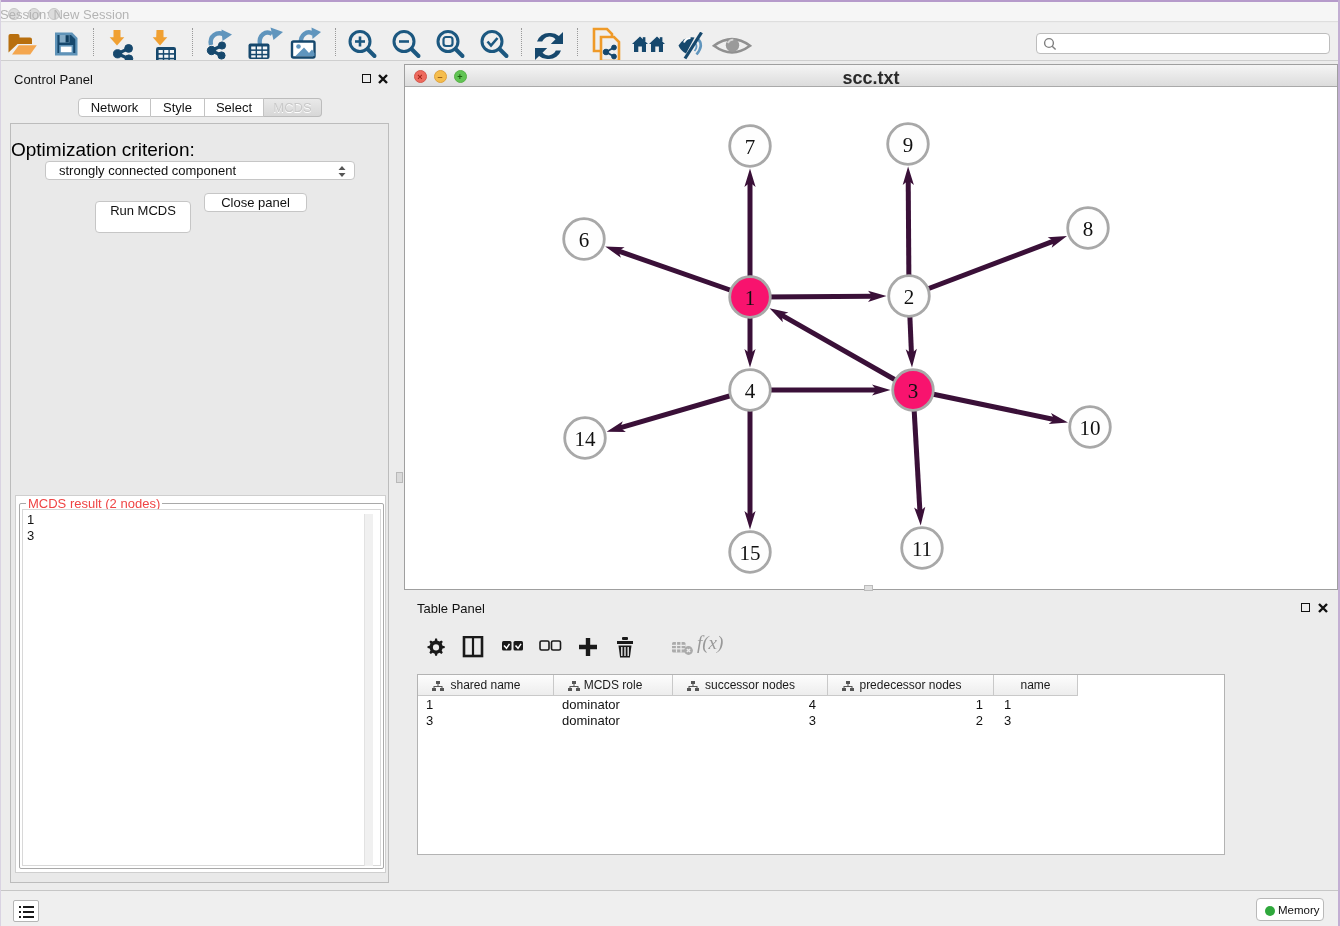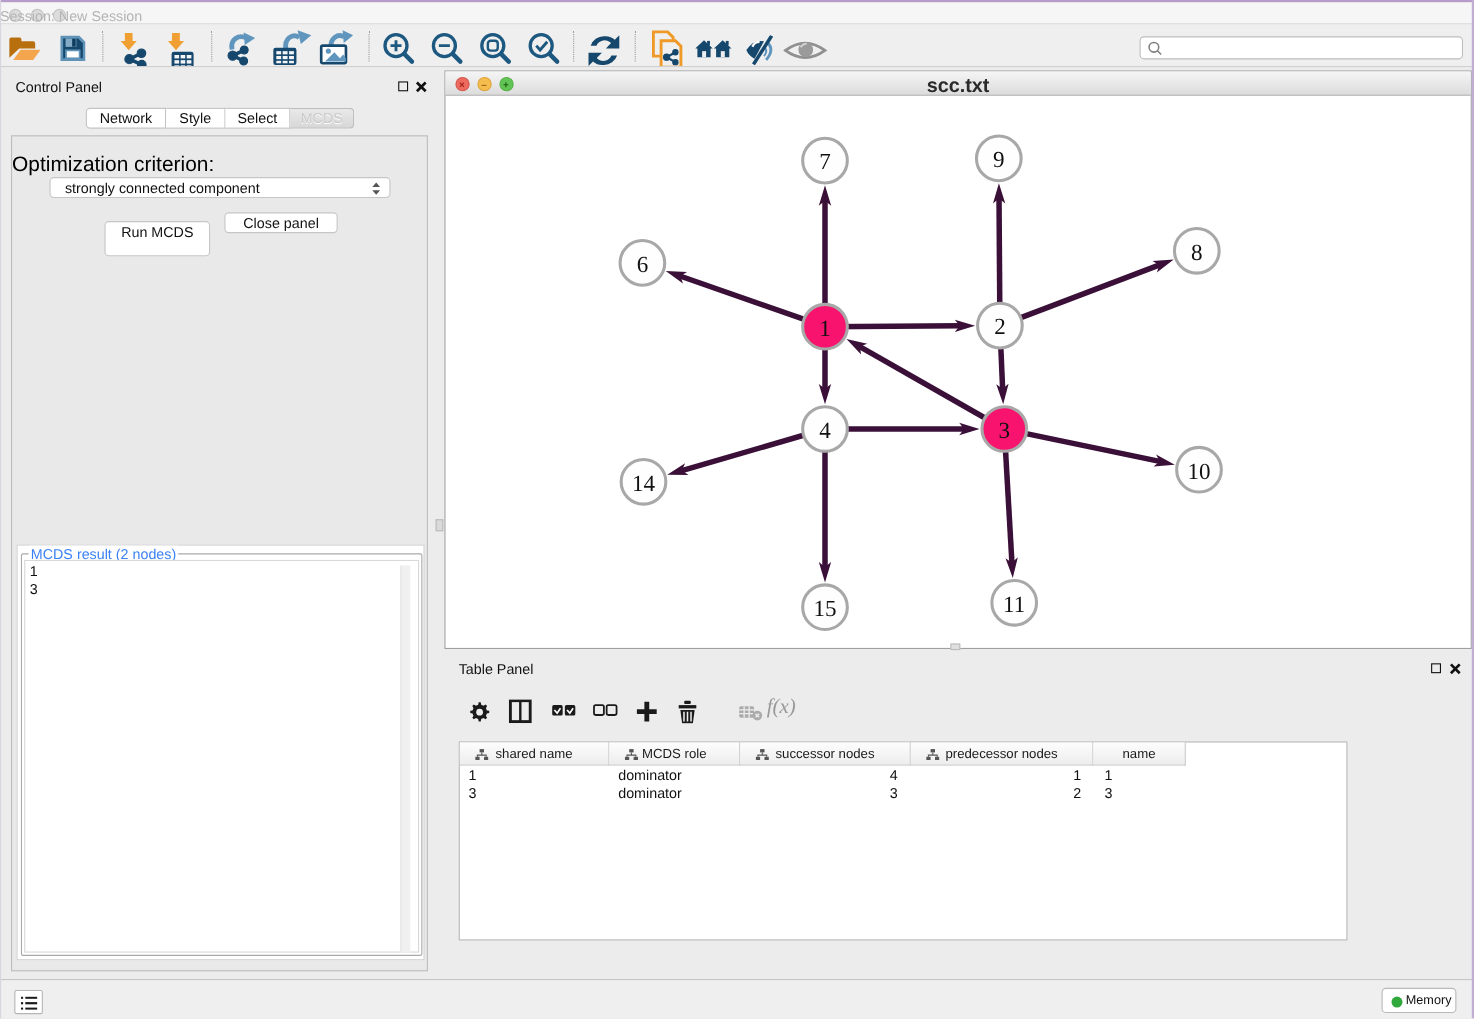--- a/index.html
+++ b/index.html
@@ -16,21 +16,21 @@
 .tabs{position:absolute;display:flex;height:19px;font-size:13px}
 .tab{background:#fff;border:1px solid #c3c3c3;border-left:none;line-height:17px;color:#111;text-align:center;white-space:nowrap;overflow:hidden}
 .tab.first{border-left:1px solid #c3c3c3;border-radius:4px 0 0 4px}
 .tab.last{border-radius:0 4px 4px 0}
 .tab.sel{background:linear-gradient(#e9e9e9,#d7d7d7);color:#c9c9c9;text-shadow:0 1px 0 #fff;border-color:#bcbcbc}
 .pane{position:absolute;left:10px;top:61px;width:379px;height:760px;background:#e9e9e9;border:1px solid #bcbcbc}
 .btn{position:absolute;background:#fff;border:1px solid #c6c6c6;border-radius:4px;font-size:13px;color:#111;text-align:center;line-height:17px}
 .combo{position:absolute;left:34px;top:37px;width:310px;height:19px;background:#fff;border:1px solid #c6c6c6;border-radius:4px;font-size:13px;line-height:17px;padding-left:13px;color:#111}
 .mcdsbox{position:absolute;left:4px;top:371px;width:371px;height:378px;background:#fff;border:1px solid #cfcfcf}
 .fieldset{position:absolute;left:3px;top:7px;width:365px;height:366px;border:1px solid #a9a9a9;border-radius:2px}
-.legend{position:absolute;left:6px;top:-8px;background:#fff;padding:0 2px;font-size:13px;color:#3b82f6}
+.legend{position:absolute;left:6px;top:-8px;background:#fff;padding:0 2px;font-size:13px;color:#ef4444}
 .mtext{position:absolute;left:2px;top:5px;width:359px;height:357px;background:#fff;border:1px solid #d8d8d8;font-size:13px;color:#111;line-height:16px;padding:2px 0 0 4px}
 .mscroll{position:absolute;right:7px;top:4px;width:9px;height:352px;background:#f0f0f0;border-left:1px solid #e2e2e2}
 .canvaswin{left:404px;top:64px;width:934px;height:526px;border:1px solid #9f9f9f;background:#fff}
 .ctitle{position:absolute;left:0;top:0;width:100%;height:22px;background:linear-gradient(#f5f5f5,#dcdcdc);border-bottom:1px solid #a9a9a9}
 .mac{position:absolute;top:4.5px;width:13px;height:13px;border-radius:50%;font-size:9px;font-weight:bold;text-align:center;line-height:13px}
 .tpanel{left:404px;top:596px;width:936px;height:294px;background:#ececec}
 .tbl{position:absolute;left:13px;top:78px;width:917px;height:181px;background:#fff;border:1px solid #b3b3b3}
 .th{position:absolute;top:0;height:21px;background:linear-gradient(#fdfdfd,#ededed);border-right:1px solid #c9c9c9;border-bottom:1px solid #c9c9c9;font-size:12px;color:#1a1a1a;text-align:center;line-height:20px}
 .td{position:absolute;font-size:13px;color:#111;height:16px;line-height:16px}
 .btabs{position:absolute;height:19px;display:flex;font-size:13px}

